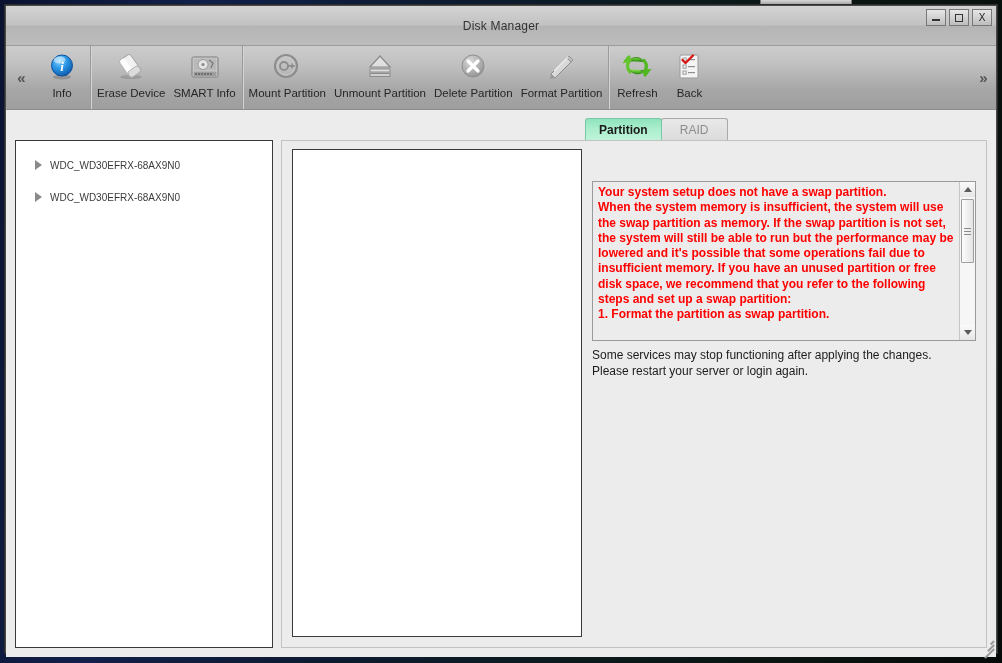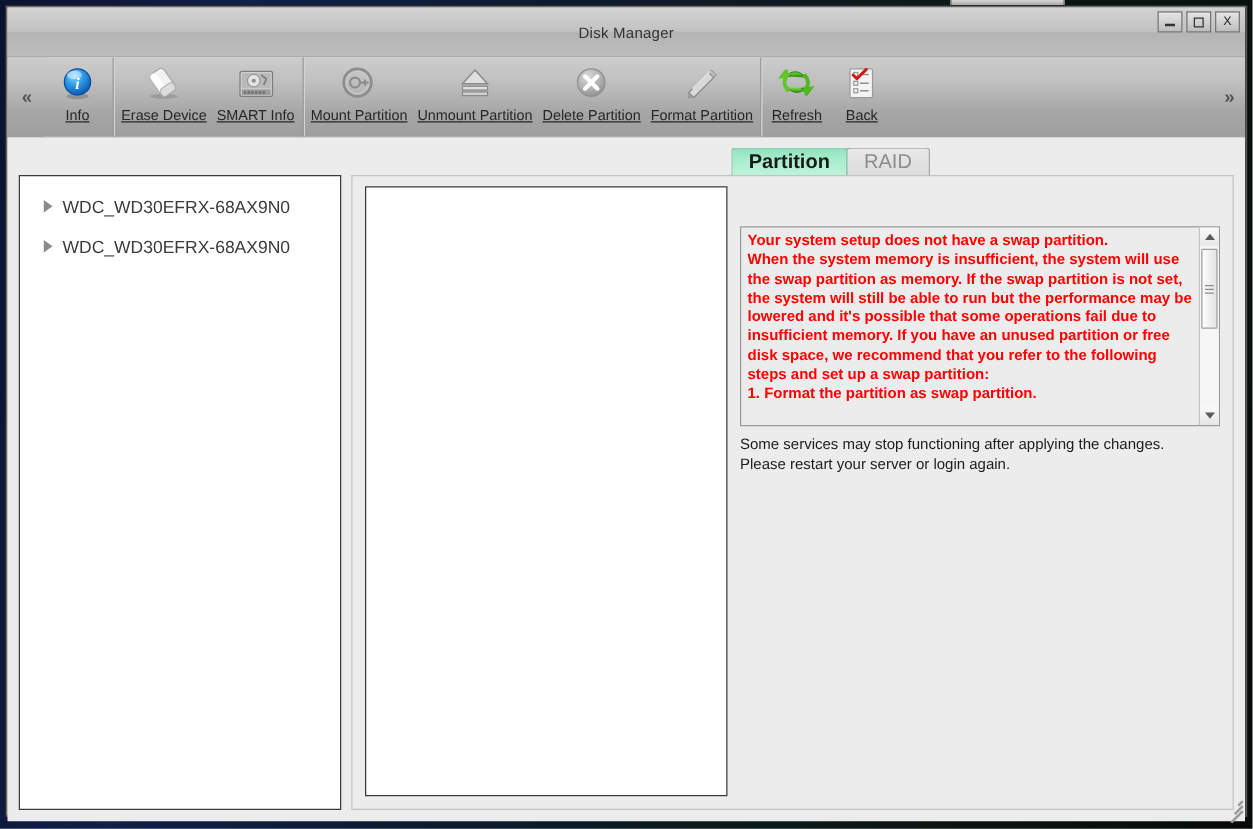--- a/index.html
+++ b/index.html
@@ -78,41 +78,41 @@
   }
   .tb-group:last-child { border-right: none; box-shadow: none; }
   .tb-item {
     width: auto; min-width: 52px;
     display: flex; flex-direction: column; align-items: center;
     justify-content: flex-start;
     padding: 4px 4px 0 4px; cursor: pointer;
   }
   .tb-icon { height: 34px; display: flex; align-items: center; justify-content: center; }
   .tb-label {
-    font-size: 11.5px; color: #262626; margin-top: 3px; white-space: nowrap; text-decoration: underline;
+    font-size: 11.5px; color: #262626; margin-top: 3px; white-space: nowrap;
   }
 
   
   #content {
     flex: 1; background: #ececec; position: relative;
     padding: 8px 9px 9px 9px;
     display: flex; flex-direction: column;
   }
 
   
   #tabstrip {
     height: 22px; position: relative;
     display: flex; align-items: flex-end;
     padding-left: 570px;
   }
   .tab {
     height: 22px; min-width: 67px;
     padding: 0 13px;
     display: flex; align-items: center; justify-content: center;
-    font-size: 16px; cursor: pointer;
+    font-size: 12px; cursor: pointer;
     border: 1px solid #a9a9a9; border-bottom: none;
     border-radius: 3px 3px 0 0;
     margin-right: -1px;
     position: relative;
   }
   .tab.active {
     background: linear-gradient(#8fe3bd 0%, #aaeecd 45%, #bff3da 100%);
     color: #1a1a1a; font-weight: bold; z-index: 3;
     border-color: #79c9a6;
   }
@@ -128,21 +128,21 @@
   
   #tree-pane {
     width: 258px; flex: none;
     background: #fff;
     border: 1px solid #3a3a3a;
     padding: 8px 0 0 0;
     overflow: hidden;
   }
   .tree-row {
     height: 32px; display: flex; align-items: center;
-    padding: 0 8px 0 14px; cursor: pointer; font-size: 14px; color: #3b3b3b;
+    padding: 0 8px 0 14px; cursor: pointer; font-size: 10px; color: #3b3b3b;
   }
   .tree-arrow {
     width: 16px; flex: none;
     display: flex; align-items: center; justify-content: center;
   }
   .tree-arrow .caret {
     width: 0; height: 0;
     border-left: 7px solid #8a8a8a;
     border-top: 5px solid transparent;
     border-bottom: 5px solid transparent;

